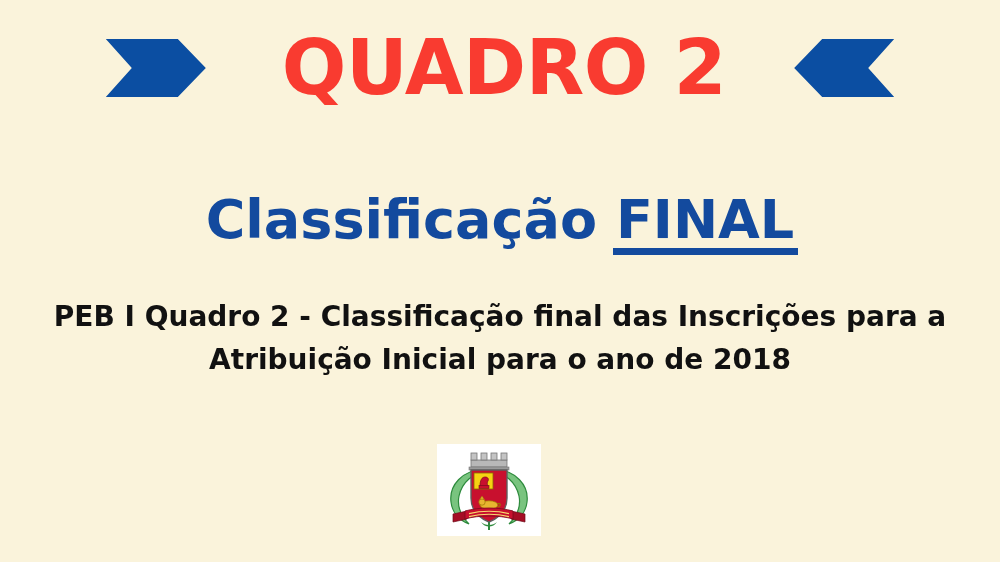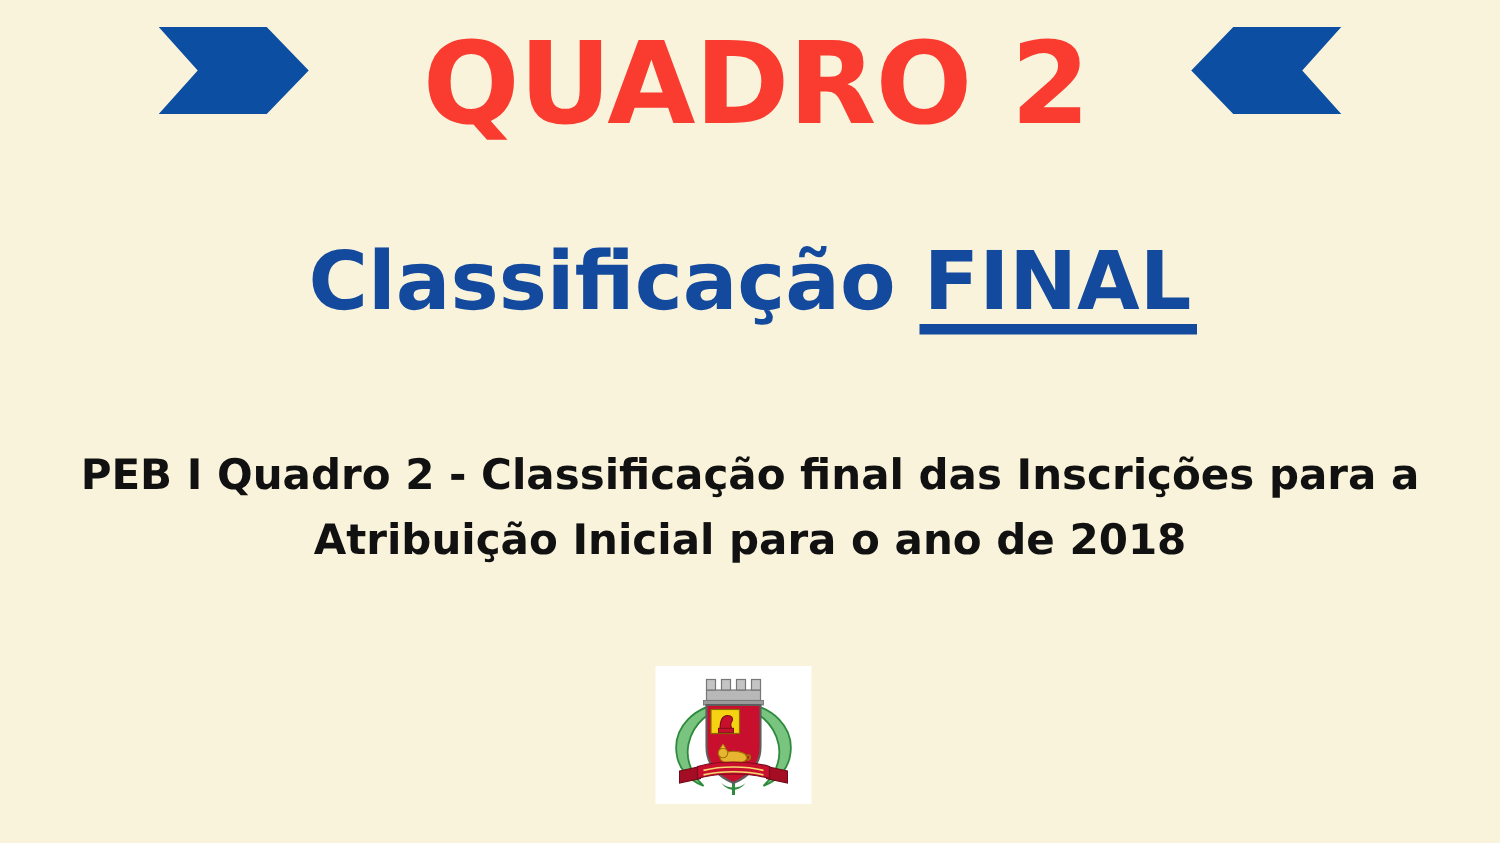--- a/index.html
+++ b/index.html
@@ -25,20 +25,21 @@
   }
 
   
   .title-row {
     position: absolute;
     left: 0;
     top: 18px;
     width: 1000px;
     height: 100px;
     display: flex;
+    align-items: center;
     justify-content: center;
   }
 
   .chevron {
     width: 100px;
     height: 58px;
     background: #0b4ea2;
     flex: 0 0 auto;
   }
   .chevron-right {
@@ -72,20 +73,21 @@
     font-family: "DejaVu Sans", sans-serif;
     font-size: 54px;
     font-weight: 700;
     color: #134a9e;
     line-height: 1.1;
     white-space: nowrap;
   }
   .subtitle .emphasis {
     position: relative;
     display: inline-block;
+    margin-top: 32px;
   }
   .subtitle .emphasis::after {
     content: "";
     position: absolute;
     left: -3px;
     right: -4px;
     bottom: -6px;
     height: 7px;
     background: #134a9e;
   }

